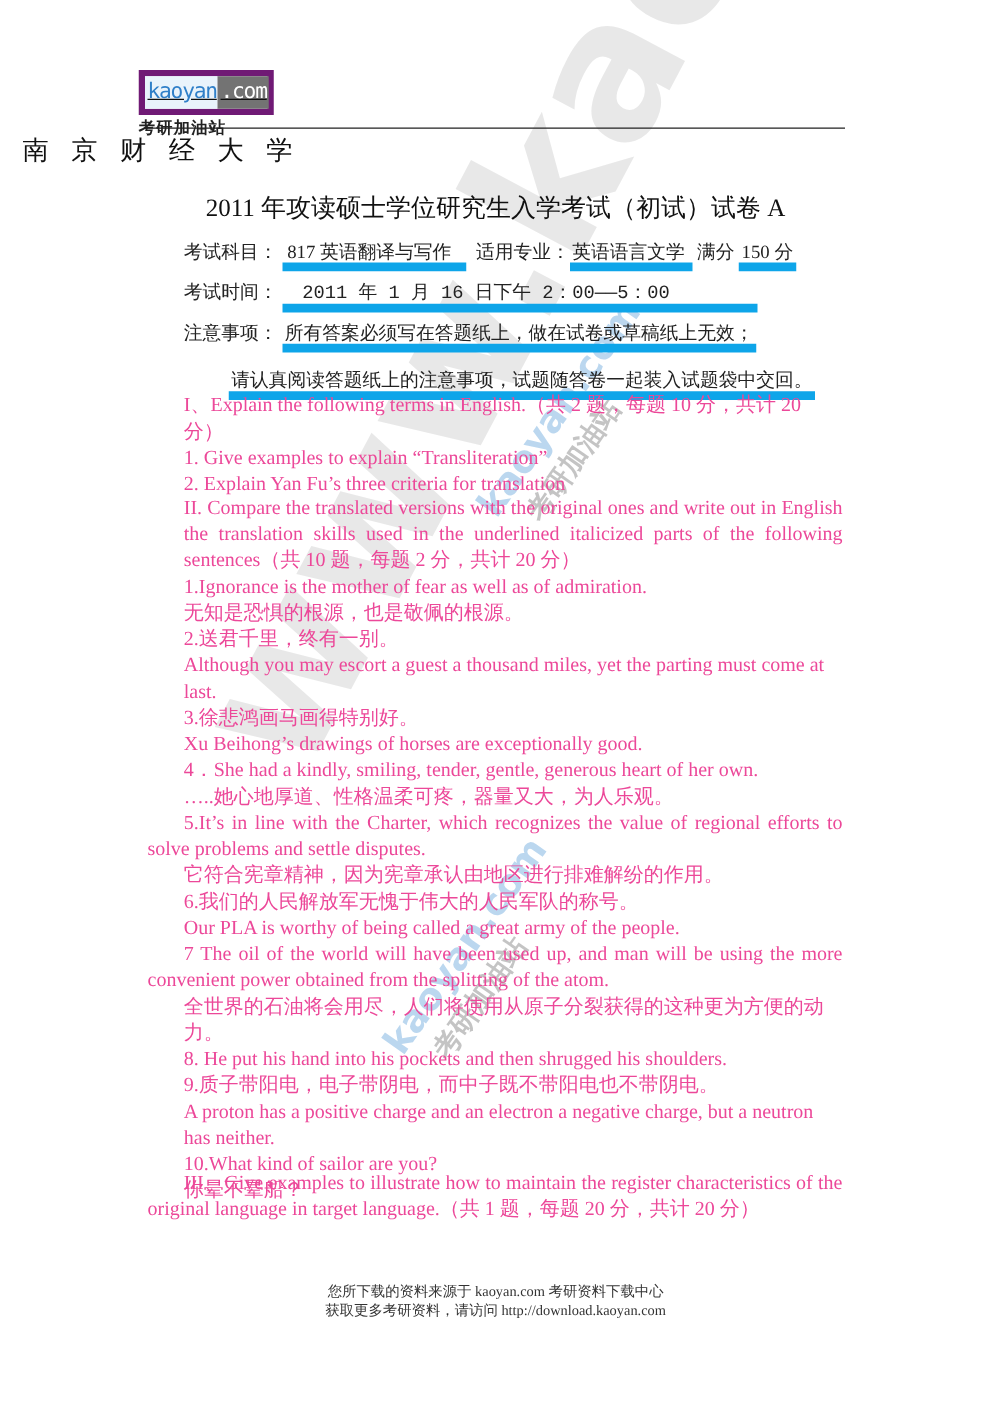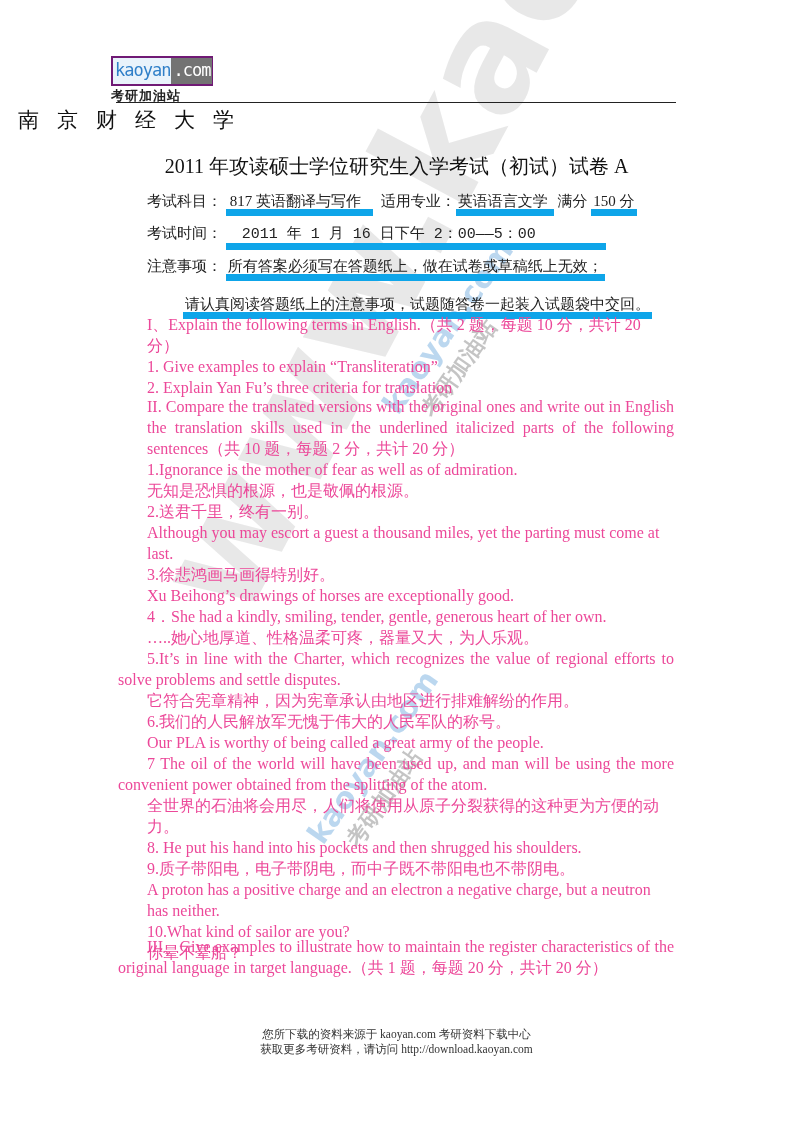--- a/index.html
+++ b/index.html
@@ -4,22 +4,22 @@
 <style>
   html, body { margin: 0; padding: 0; background: #ffffff; }
   body {
     width: 793px; height: 1122px; position: relative; overflow: hidden;
     font-family: "Liberation Serif", "DejaVu Serif", serif; color: #111;
   }
   .logo {
     position: absolute; left: 111px; top: 56px; width: 100px;
   }
   .logo-top {
-    display: flex; height: 26px; border: 2px solid #701a75; width: 98px;
-    font-family: "DejaVu Sans Mono", "Liberation Mono", monospace; font-size: 17px; line-height: 24px;
+    display: flex; height: 26px; border: 5px solid #701a75; width: 98px;
+    font-family: "DejaVu Sans Mono", "Liberation Mono", monospace; font-size: 17px; line-height: 24px; text-decoration: underline;
   }
   .logo-left { color: #2f7fc8; background: #e9f3fb; padding: 0 1px 0 2px; letter-spacing: -1px; }
   .logo-right { color: #fff; background: #737373; padding: 0 2px; letter-spacing: -1px; flex: 1; }
   .logo-sub {
     font-family: "DejaVu Sans", sans-serif; font-weight: bold; font-size: 13px; color: #222;
     margin-top: 1px; letter-spacing: 1px;
   }
   .header-rule {
     position: absolute; left: 116px; top: 102px; width: 560px; height: 1px; background: #222;
   }

